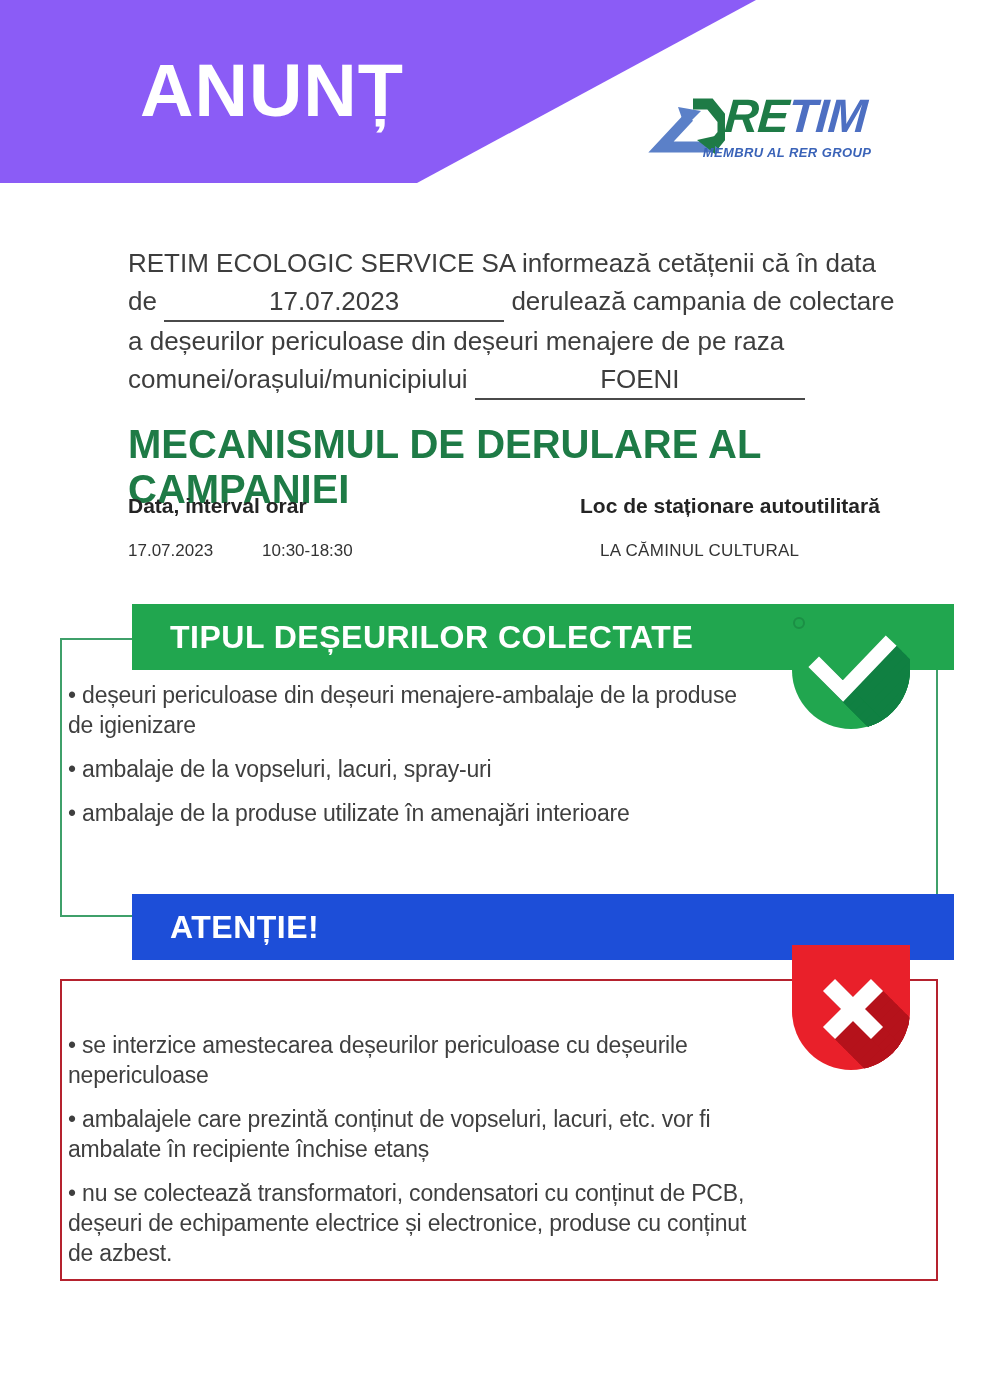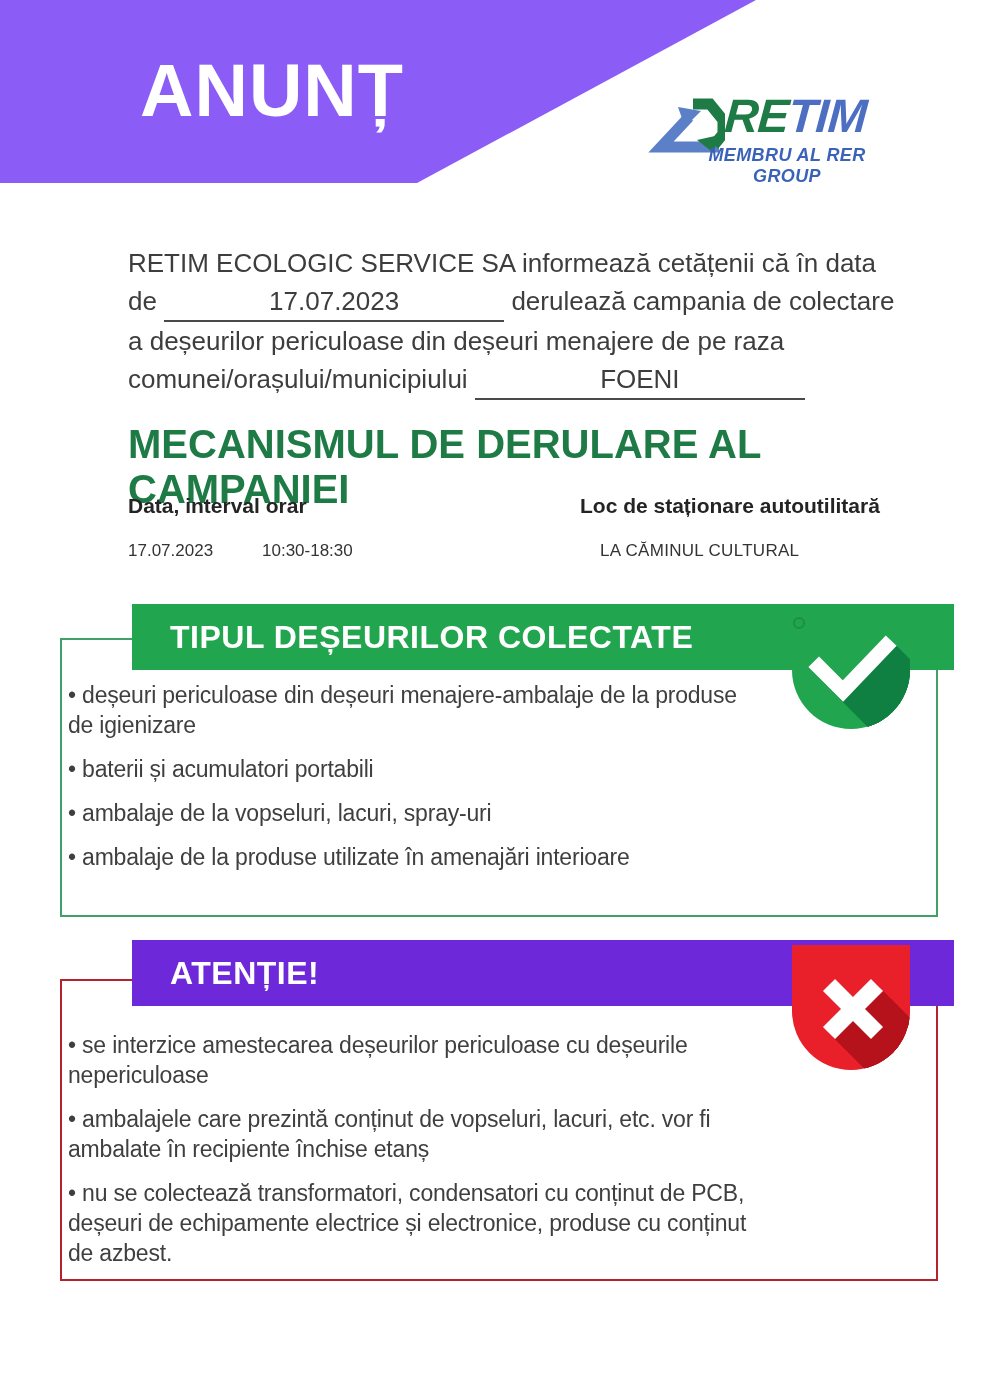--- a/index.html
+++ b/index.html
@@ -20,21 +20,21 @@
   .logo{position:absolute;left:645px;top:88px;width:240px;height:75px;}
   .logo-mark{position:absolute;left:0;top:6px;}
   .logo-word{
     position:absolute;left:80px;top:0;font-size:47px;font-weight:bold;
     font-style:italic;transform:skewX(-4deg);letter-spacing:-1px;white-space:nowrap;
   }
   .logo-re{color:#1e7b46;}
   .logo-tim{color:#4d6fc2;}
   .logo-tagline{
     position:absolute;left:42px;top:57px;width:200px;text-align:center;
-    font-size:18px;font-weight:bold;font-style:italic;color:#3a63b8;letter-spacing:.4px;
+    font-size:13px;font-weight:bold;font-style:italic;color:#3a63b8;letter-spacing:.4px;
   }
   
   .intro{
     position:absolute;left:128px;top:244px;width:800px;
     font-size:26px;line-height:38px;color:#3d3d3d;font-weight:400;
   }
   .blank{
     display:inline-block;border-bottom:2px solid #4a4a4a;
     text-align:center;vertical-align:baseline;
   }
@@ -55,21 +55,21 @@
   
   .box{position:absolute;left:60px;width:874px;background:#fff;}
   .box.green{top:638px;height:275px;border:2px solid #3fa06a;}
   .box.red{top:979px;height:298px;border:2px solid #b5222e;}
   .bar{
     position:absolute;left:88px;width:822px;height:66px;z-index:2;
     color:#fff;font-size:32px;font-weight:bold;line-height:66px;
     padding-left:38px;box-sizing:border-box;letter-spacing:.5px;margin-left:44px;
   }
   .bar.green{top:604px;background:#21a64f;}
-  .bar.red{top:940px;background:#6d28d9;}
+  .bar.red{top:894px;background:#1d4ed8;}
   .badge{position:absolute;left:792px;z-index:3;}
   .badge.green{top:604px;}
   .badge.red{top:945px;}
   .bullets{
     position:absolute;left:68px;width:700px;
     font-size:23px;line-height:30px;color:#3f3f3f;letter-spacing:-.2px;
   }
   .bullets.green{top:680px;}
   .bullets.red{top:1030px;}
   .bullet{margin:0 0 14px 0;}
@@ -134,21 +134,20 @@
       <use href="#chk" transform="translate(45,45)"></use>
         <use href="#chk" transform="translate(50,50)"></use>
       <use href="#chk" transform="translate(55,55)"></use>
         <use href="#chk" transform="translate(60,60)"></use>
     </g>
     <circle cx="7" cy="19" r="5" fill="none" stroke="#1b8f45" stroke-width="2"></circle>
     <use href="#chk" stroke="#ffffff"></use>
   </svg>
   <div class="bullets green">
     <p class="bullet">deșeuri periculoase din deșeuri menajere-ambalaje de la produse de igienizare</p>
-    <p class="bullet">baterii și acumulatori portabili</p>
     <p class="bullet">ambalaje de la vopseluri, lacuri, spray-uri</p>
     <p class="bullet">ambalaje de la produse utilizate în amenajări interioare</p>
   </div>
 
   <div class="box red"></div>
   <div class="bar red"><span>ATENȚIE!</span></div>
   <svg class="badge red" width="118" height="128" viewBox="0 0 118 128">
     <defs>
       <clipPath id="clipR">
           <path d="M0,0 H118 V66 A59,59 0 0 1 0,66 Z"></path>

